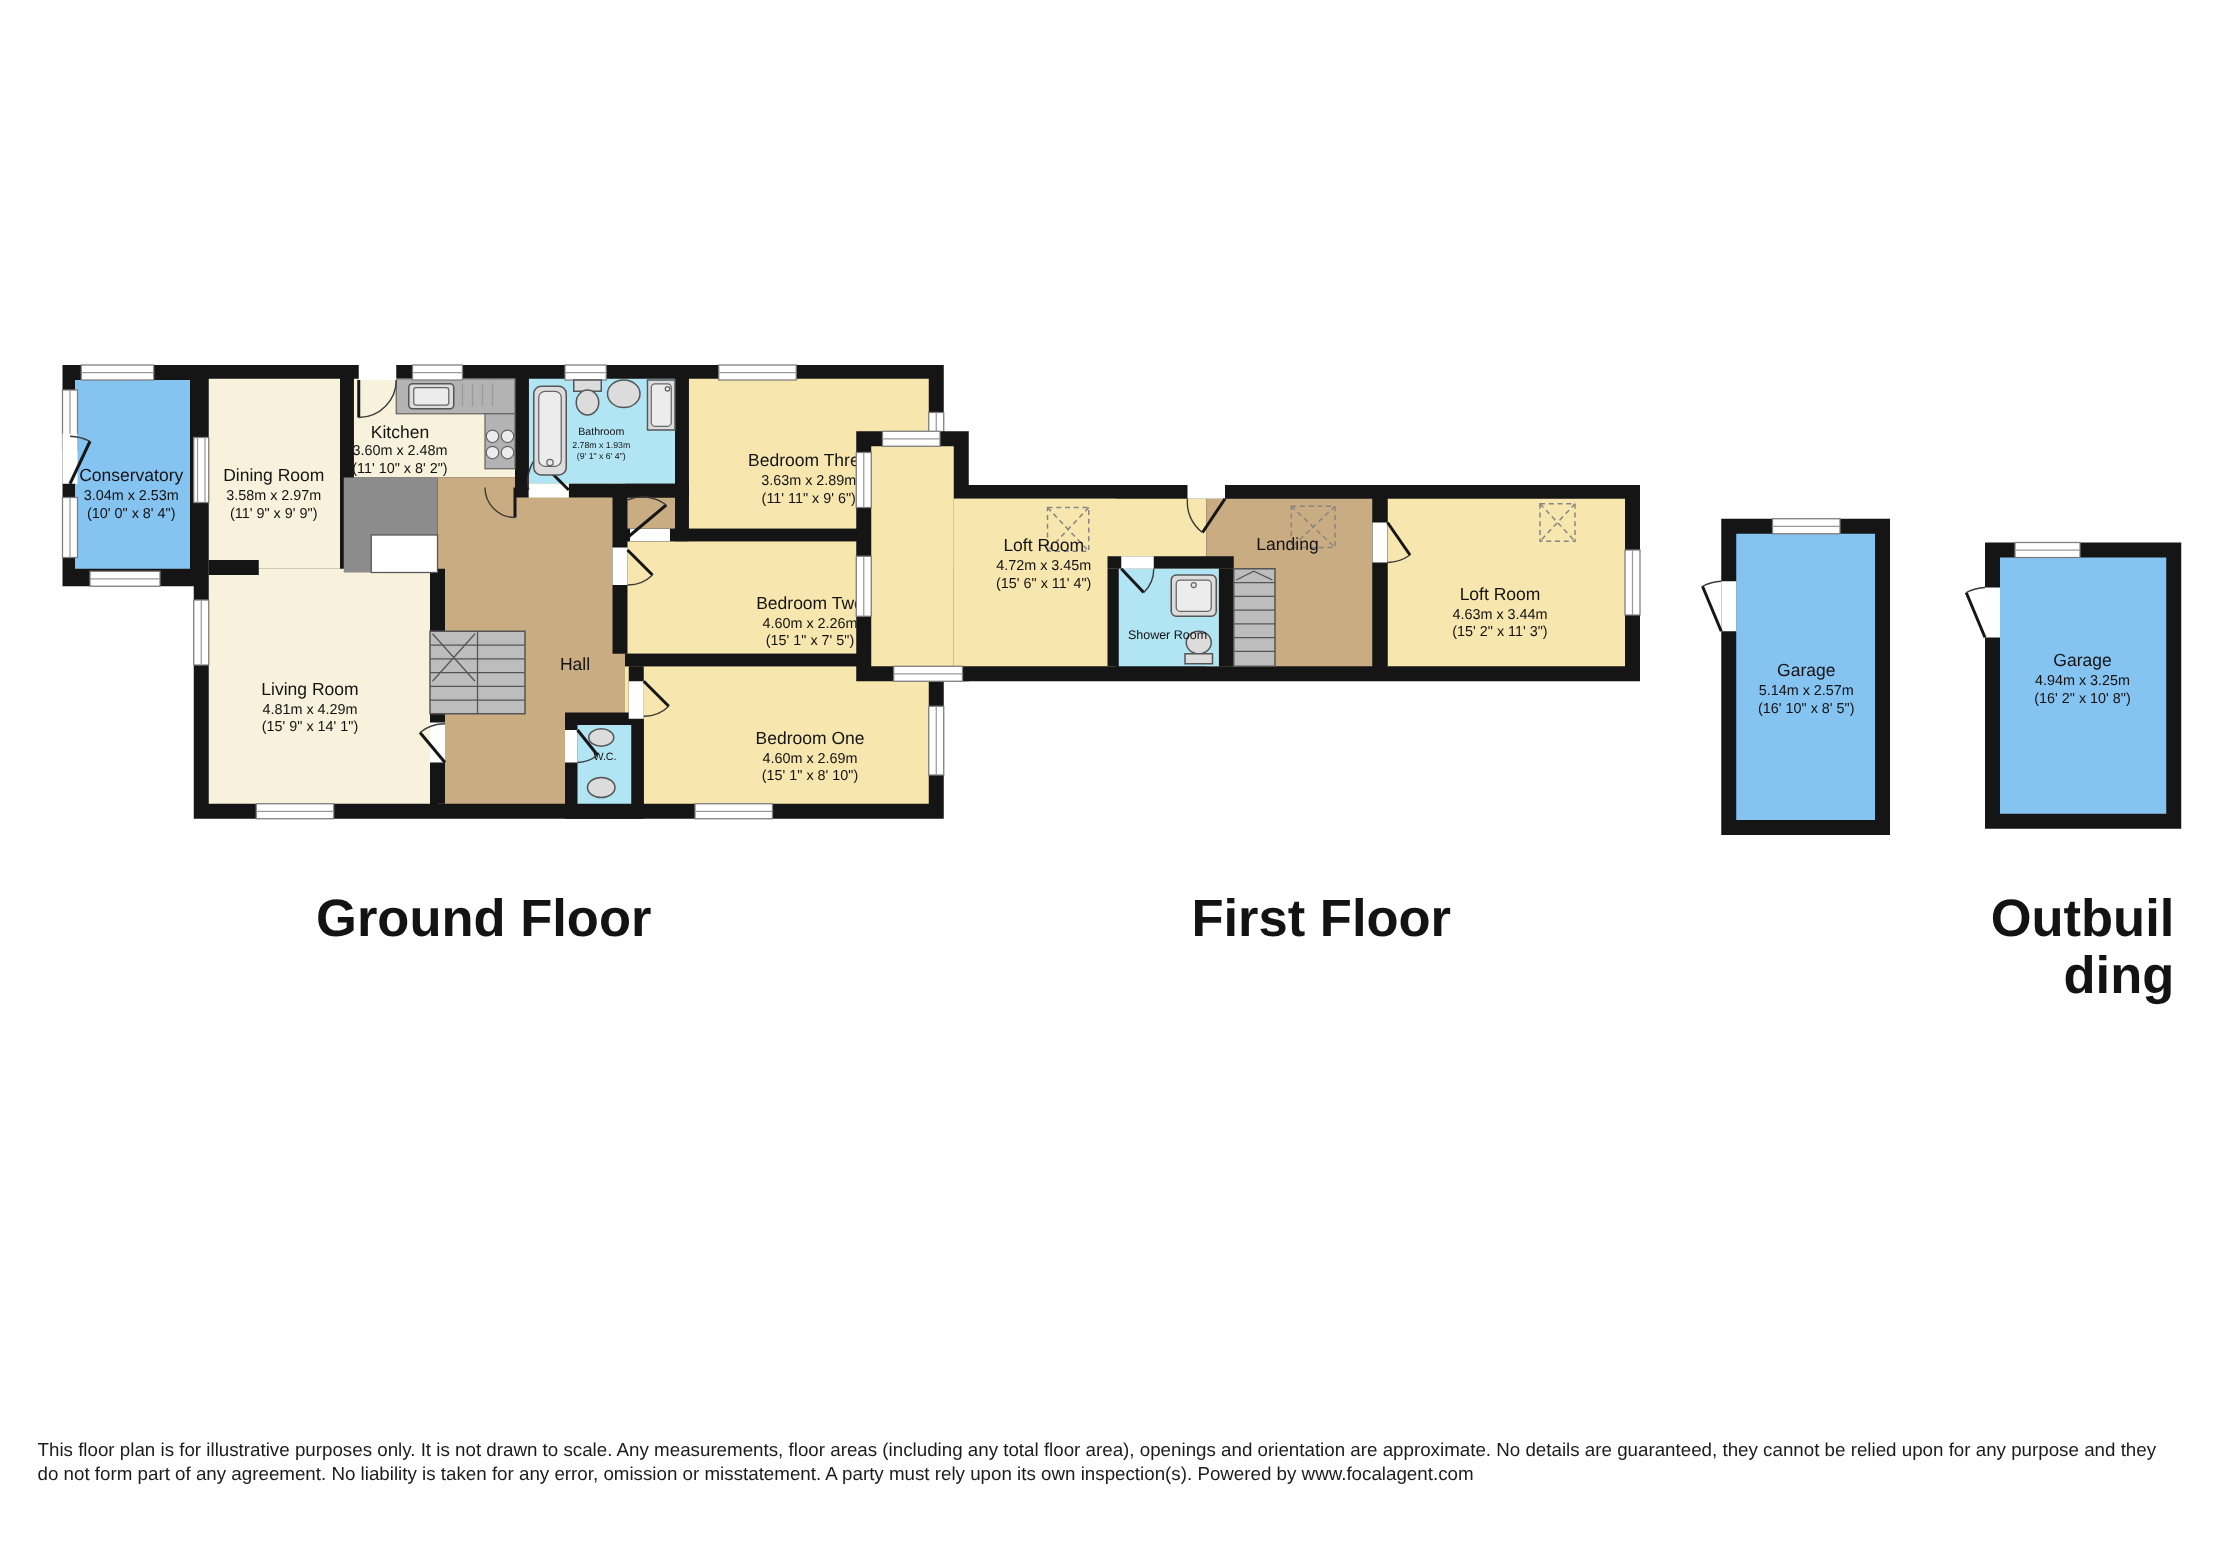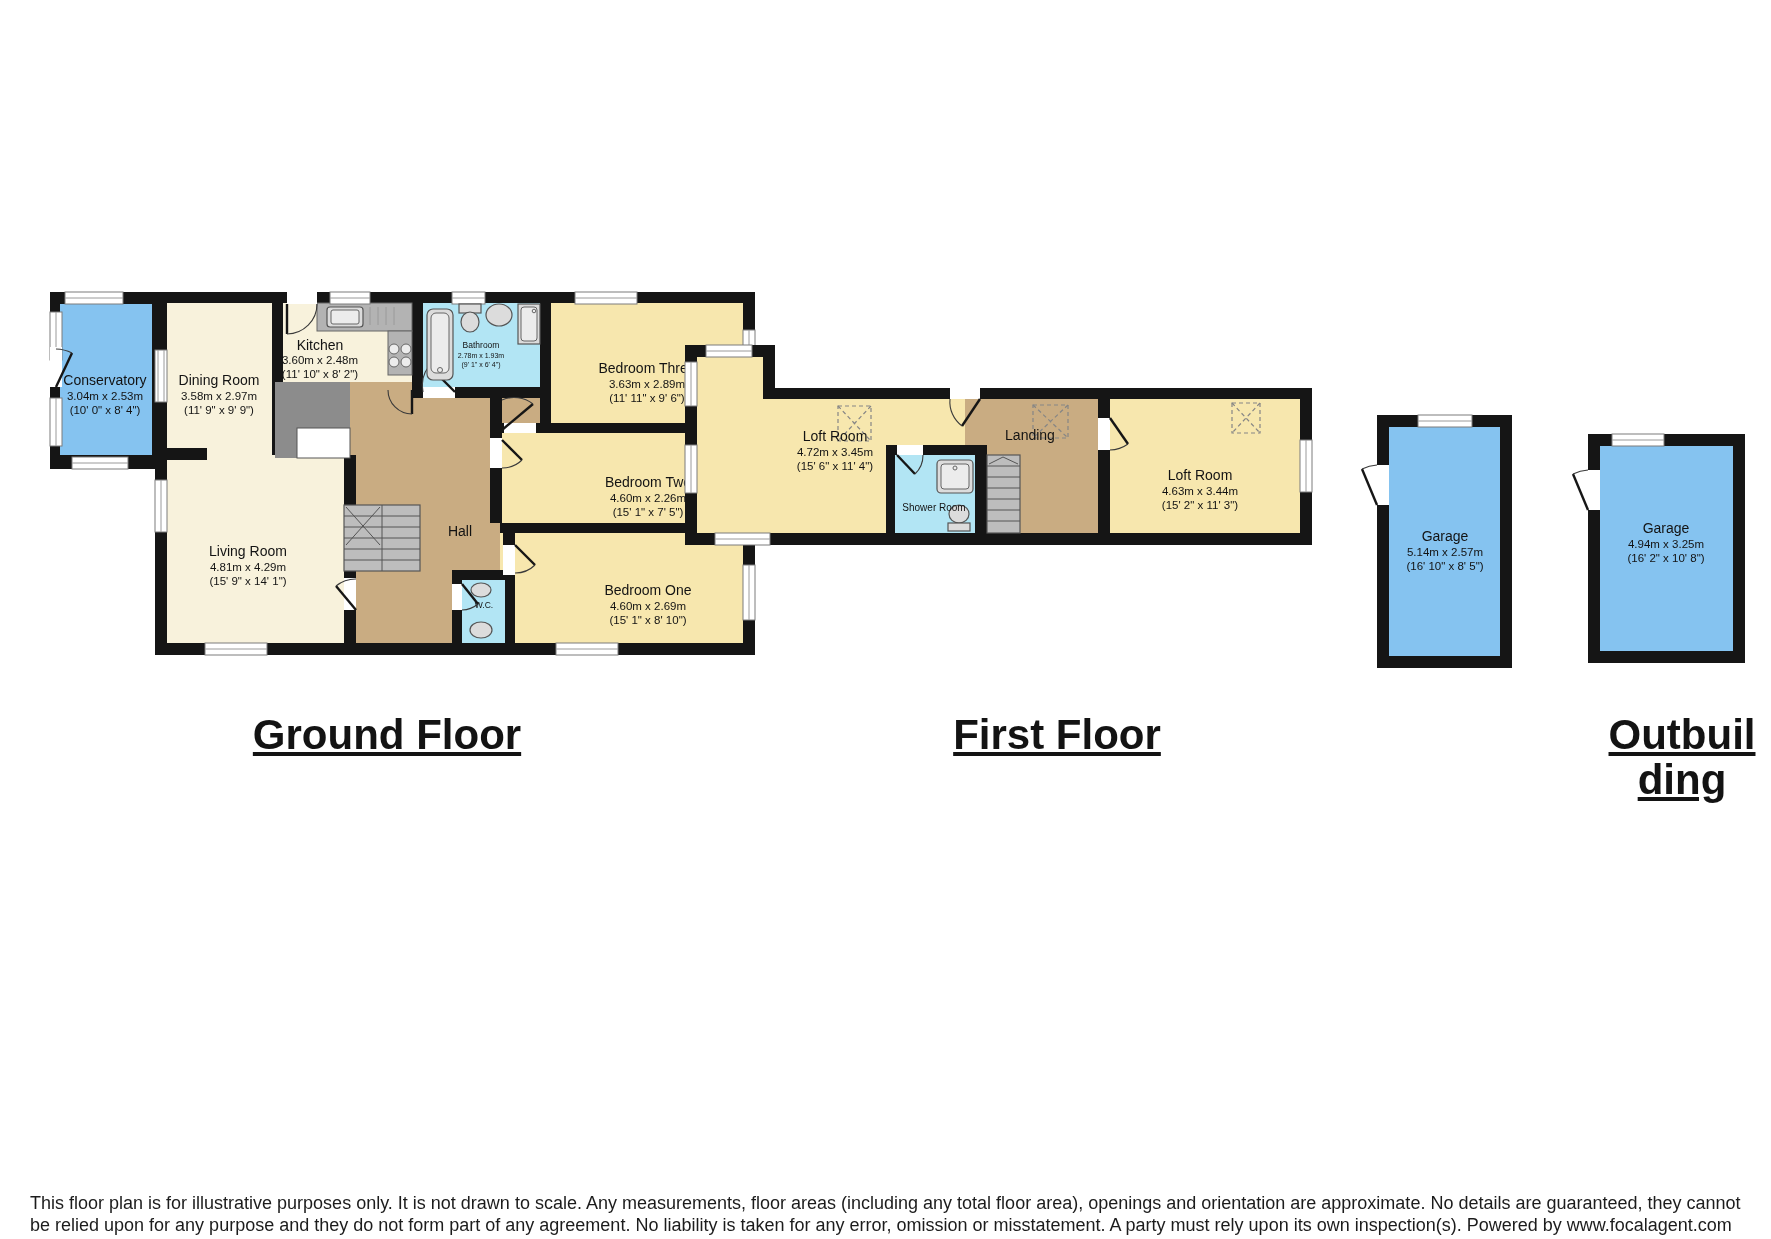--- a/index.html
+++ b/index.html
@@ -23,25 +23,25 @@
   .fixin{fill:#ECECEC;stroke:#666;stroke-width:1}
   .ctr{fill:#B3B3B3;stroke:#666;stroke-width:1}
   .stair{fill:#BDBDBD;stroke:#555;stroke-width:1.2}
   .stline{stroke:#555;stroke-width:1;fill:none}
   .dash{fill:none;stroke:#858585;stroke-width:1.2;stroke-dasharray:4 3}
   .tn{font-size:14px;text-anchor:middle}
   .td{font-size:11.5px;text-anchor:middle}
   .ts{font-size:8.5px;text-anchor:middle}
   .tsd{font-size:7px;text-anchor:middle}
   .tm{font-size:10px;text-anchor:middle}
-  .floor-title{position:absolute;transform:translateX(-50%);text-align:center;
-               font-size:42px;font-weight:bold;color:#131313;line-height:1.08;white-space:pre-line;text-decoration:underline;}
+  .floor-title{position:absolute;transform:translateX(-50%);text-align:right;
+               font-size:42px;font-weight:bold;color:#131313;line-height:1.08;white-space:pre-line;}
   .total-area{position:absolute;left:30px;top:1110px;font-size:25px;color:#111;}
-  .disclaimer{position:absolute;left:30px;top:1152px;width:1712px;font-size:18px;
-              line-height:1.24;color:#1c1c1c;margin-top:40px;}
+  .disclaimer{position:absolute;left:30px;top:1152px;width:1712px;font-size:15px;
+              line-height:1.24;color:#1c1c1c;}
 </style>
 </head>
 <body>
 
 <div class="canvas">
 
 <svg width="1771" height="1239" viewBox="0 0 1771 1239">
 
   <g>
 
@@ -331,19 +331,19 @@
         <path class="arc" d="M1588,470 A40,40 0 0 0 1573,474"></path>
     <text class="tn" x="1666" y="533">Garage</text>
     <text class="td" x="1666" y="548">4.94m x 3.25m</text>
     <text class="td" x="1666" y="562">(16' 2" x 10' 8")</text>
   </g>
 </svg>
 
 
 <div class="floor-title" style="left:387px;top:712px;">Ground Floor</div>
 <div class="floor-title" style="left:1057px;top:712px;">First Floor</div>
-<div class="floor-title" style="left:1666px;top:712px;margin-left:16px;">Outbuil
+<div class="floor-title" style="left:1666px;top:712px;">Outbuil
 ding</div>
 
 
 <div class="disclaimer">This floor plan is for illustrative purposes only. It is not drawn to scale. Any measurements, floor areas (including any total floor area), openings and orientation are approximate. No details are guaranteed, they cannot be relied upon for any purpose and they do not form part of any agreement. No liability is taken for any error, omission or misstatement. A party must rely upon its own inspection(s). Powered by www.focalagent.com</div>
 
 </div>
 
 </body></html>

